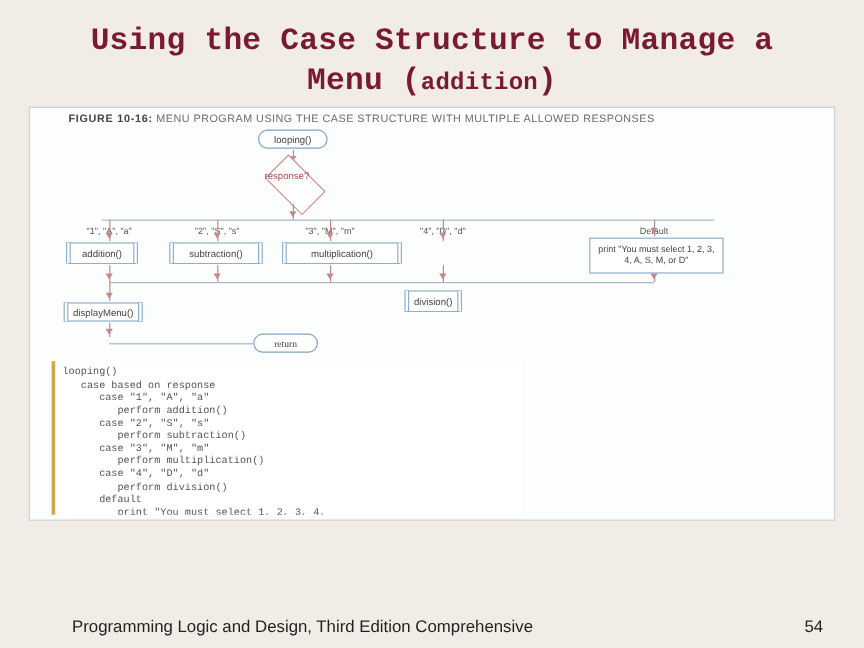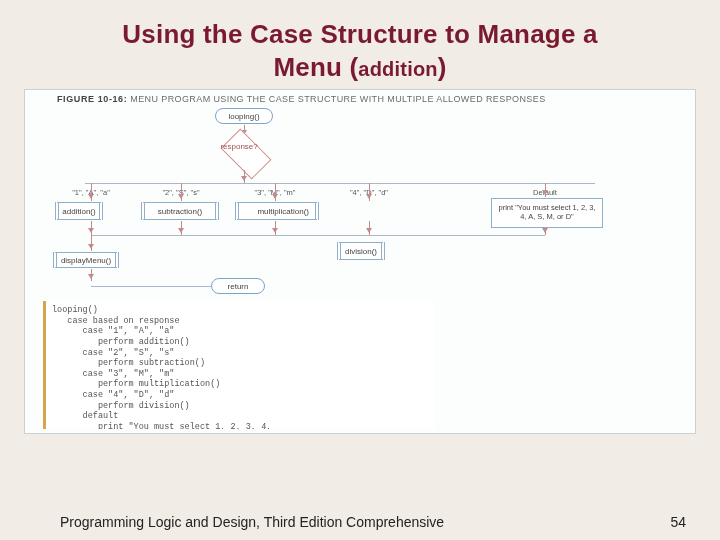--- a/index.html
+++ b/index.html
@@ -18,20 +18,21 @@
     padding: 18px 24px 12px 24px;
   }
   .title {
     color: #7a1a2e;
     font-weight: bold;
     text-align: center;
     font-size: 26px;
     line-height: 1.25;
     margin: 0 0 6px 0;
     letter-spacing: 0.2px;
+    font-family: Liberation Mono, monospace;
   }
   .title .cont { font-size: 20px; }
   .figure {
     background: #fcfdfd;
     border: 1px solid #c9d0d6;
     height: 345px;
     position: relative;
     margin-top: 2px;
   }
   .fig-caption {
@@ -155,33 +156,33 @@
 
       <div class="diamond" style="left:199px; top:32px;">
         <span>response?</span>
       </div>
 
       <div class="arrow-h" style="left:60px; top:75px; width:510px;"></div>
       <div class="arrow-v" style="left:219px; top:62px; height:13px;"></div>
 
       <div class="case-label" style="left:36px; top:80px; width:60px;">"1", "A", "a"</div>
       <div class="arrow-v" style="left:66px; top:75px; height:18px;"></div>
-      <div class="node proc" style="left:30px; top:94px; width:48px; height:18px;">
+      <div class="node proc" style="left:30px; top:94px; width:60px; height:18px;">
         <span>addition()</span>
       </div>
 
       <div class="case-label" style="left:126px; top:80px; width:60px;">"2", "S", "s"</div>
       <div class="arrow-v" style="left:156px; top:75px; height:18px;"></div>
       <div class="node proc" style="left:116px; top:94px; width:78px; height:18px;">
         <span>subtraction()</span>
       </div>
 
       <div class="case-label" style="left:218px; top:80px; width:64px;">"3", "M", "m"</div>
       <div class="arrow-v" style="left:250px; top:75px; height:18px;"></div>
-      <div class="node proc" style="left:210px; top:94px; width:84px; height:18px;justify-content:flex-end;">
+      <div class="node proc" style="left:210px; top:94px; width:100px; height:18px;">
         <span>multiplication()</span>
       </div>
 
       <div class="case-label" style="left:314px; top:80px; width:60px;">"4", "D", "d"</div>
       <div class="arrow-v" style="left:344px; top:75px; height:18px;"></div>
       <div class="node proc" style="left:312px; top:97px; width:48px; height:18px;margin-top:37px;">
         <span>division()</span>
       </div>
 
       <div class="case-label" style="left:490px; top:80px; width:60px;">Default</div>
@@ -197,21 +198,21 @@
       <div class="arrow-v" style="left:344px; top:113px; height:14px;"></div>
       <div class="arrow-v" style="left:520px; top:121px; height:6px;"></div>
 
       <div class="arrow-v" style="left:66px; top:127px; height:16px;"></div>
 
       <div class="node proc" style="left:28px; top:144px; width:66px; height:16px;">
         <span>displayMenu()</span>
       </div>
       <div class="arrow-v" style="left:66px; top:161px; height:12px;"></div>
 
-      <div class="node round" style="left:186px; top:170px; width:54px; height:16px;">
+      <div class="node round" style="left:186px; top:170px; width:54px; height:16px;font-family:Liberation Serif, serif;">
         <span>return</span>
       </div>
       <div class="arrow-h" style="left:66px; top:178px; width:120px;"></div>
 
     </div>
 
     <div class="pseudo">looping()
    case based on response
       case "1", "A", "a"
          perform addition()

